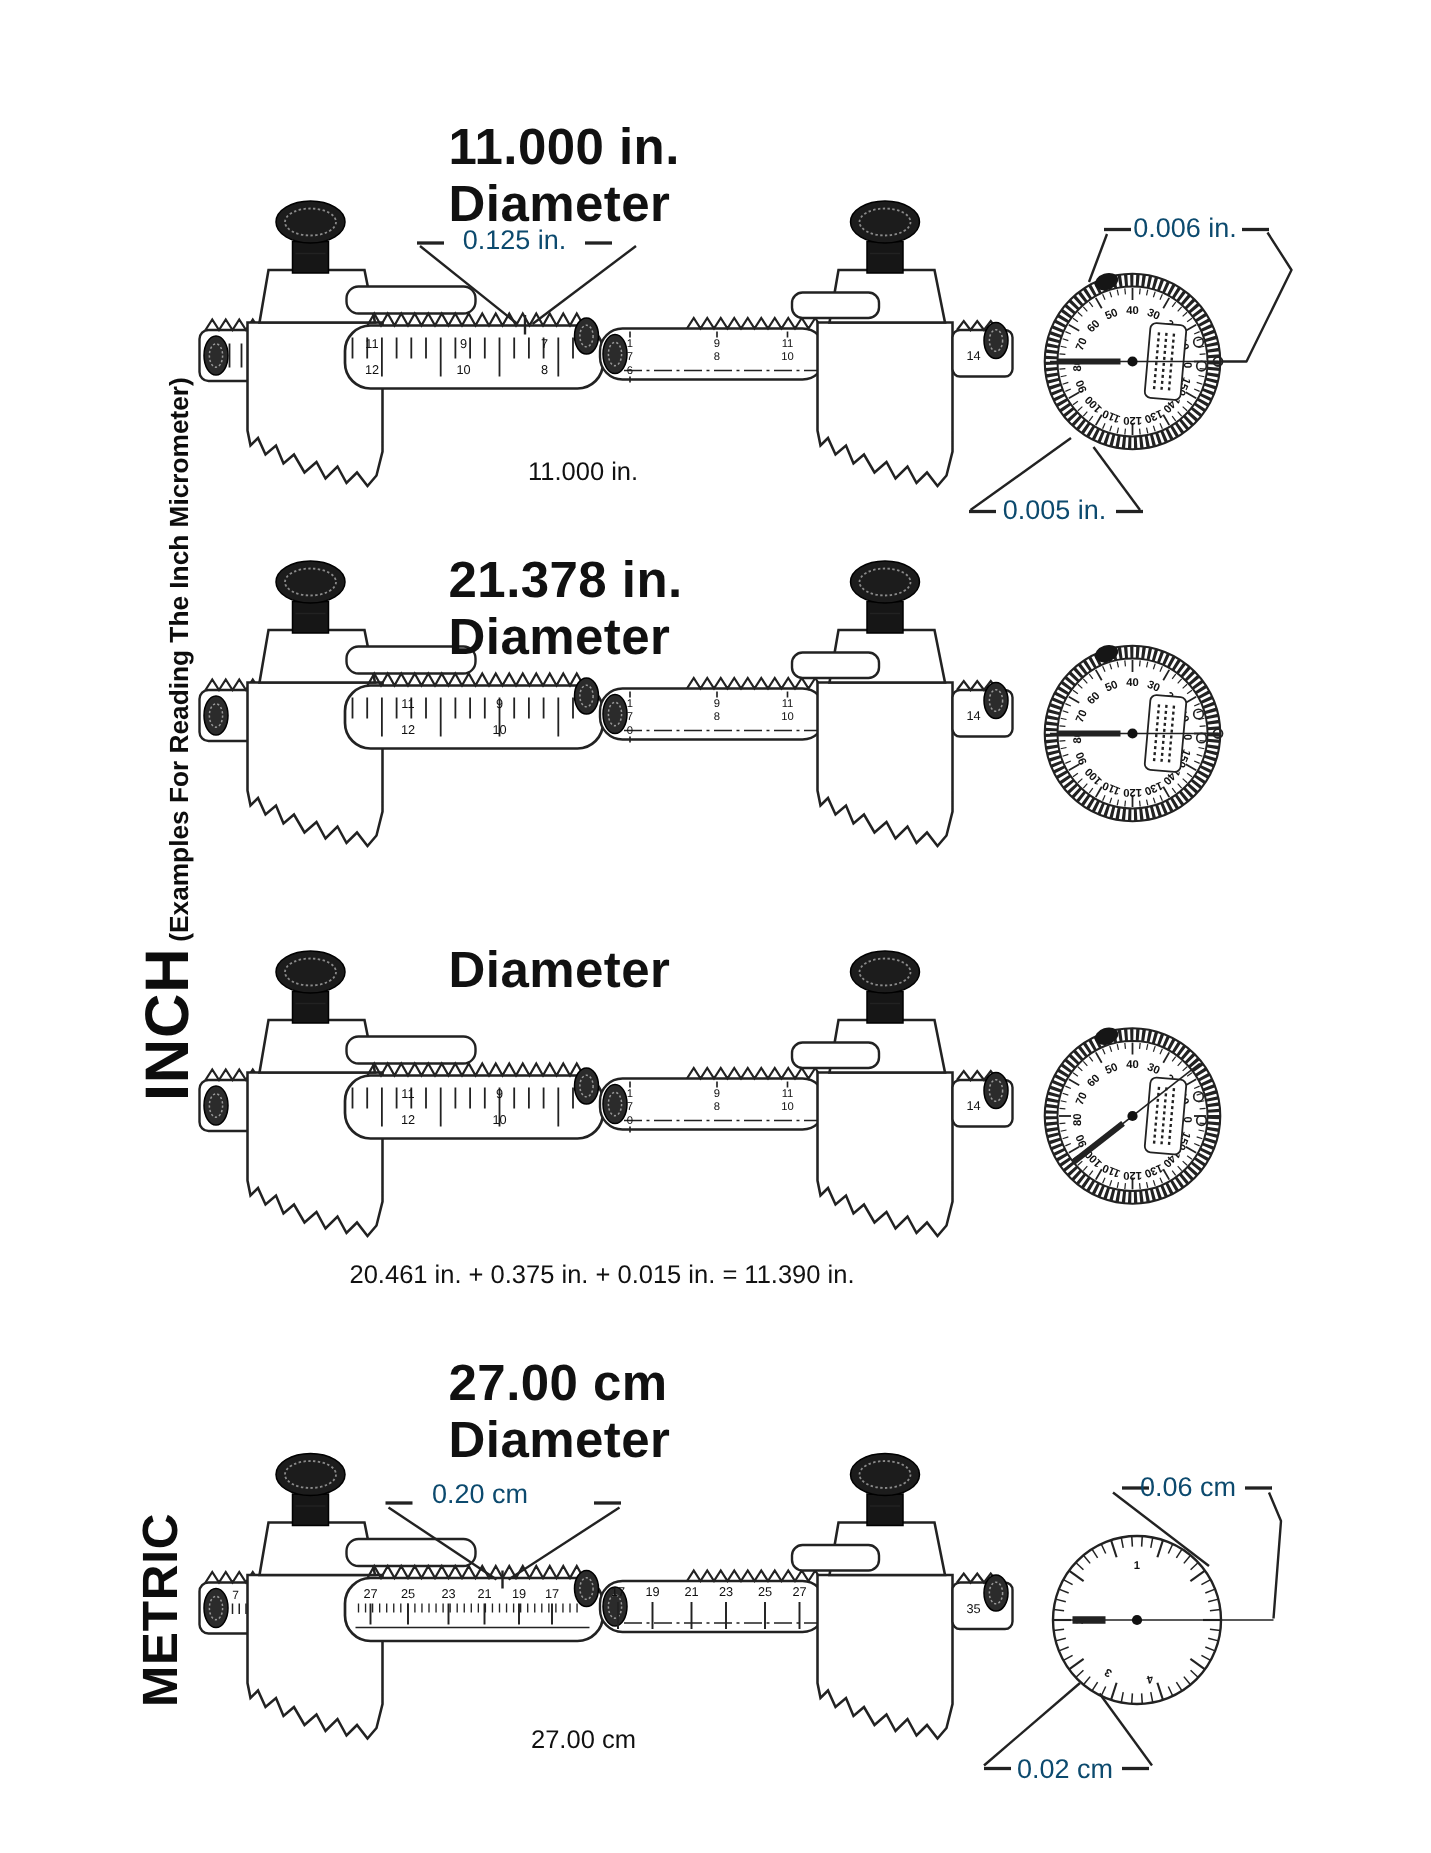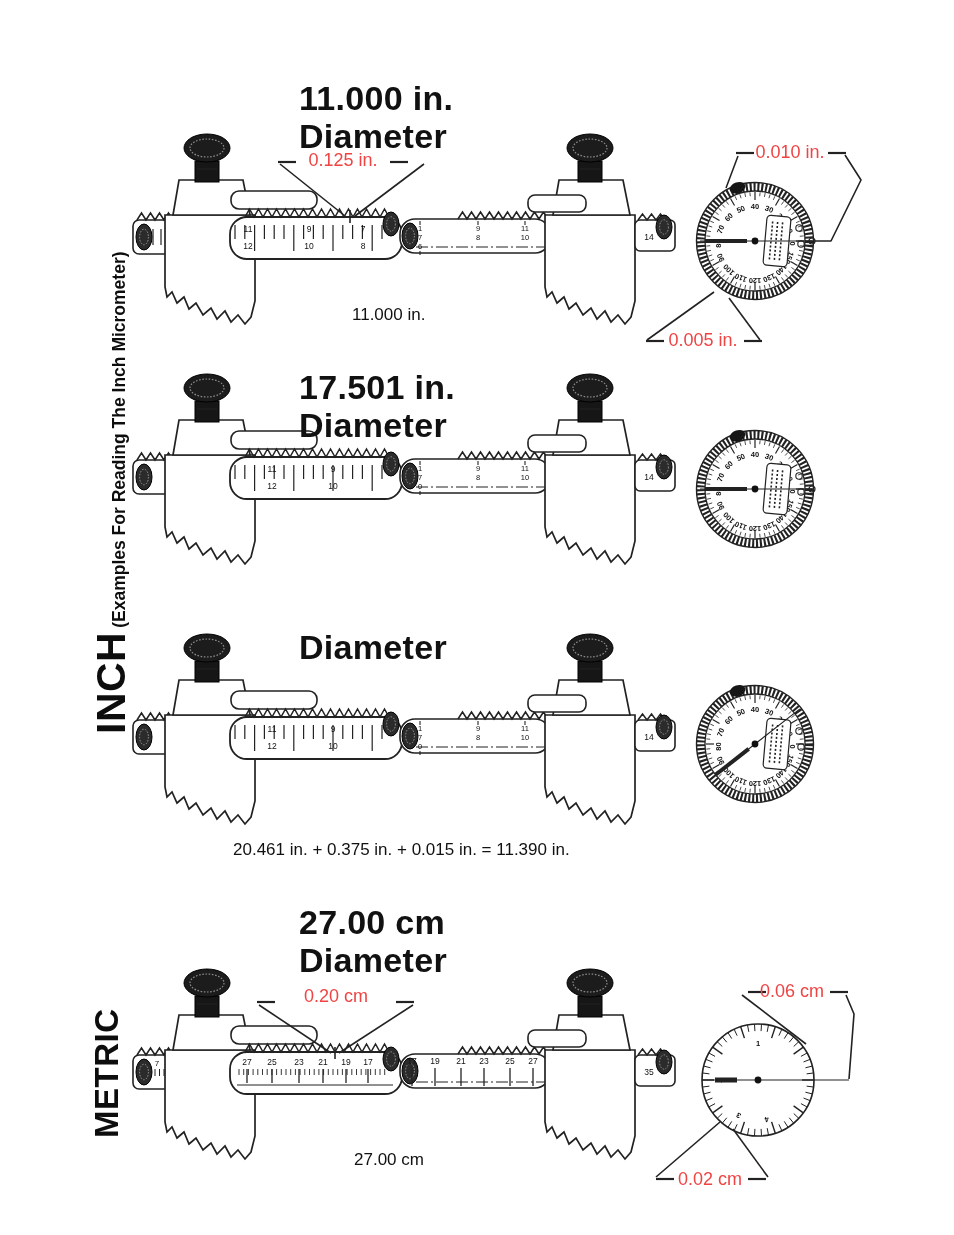--- a/index.html
+++ b/index.html
@@ -1,21 +1,21 @@
 <!DOCTYPE html>
 <html><head>
 <meta charset="utf-8">
 <style>
   html,body{margin:0;padding:0;background:#fff}
   .page{position:relative;width:954px;height:1235px;background:#ffffff;
         font-family:"Liberation Sans",sans-serif;color:#161616;overflow:hidden}
   #art{position:absolute;left:0;top:0}
   .row-title{position:absolute;left:299px;font-size:34px;font-weight:700;line-height:38px;letter-spacing:.3px;color:#111}
   .caption{position:absolute;font-size:17px;color:#111;white-space:nowrap}
-  .ann{position:absolute;font-size:18px;color:#ef4444;transform:translateX(-50%);white-space:nowrap}
+  .ann{position:absolute;font-size:18px;color:#0c4a6e;transform:translateX(-50%);white-space:nowrap}
   .vlabel{position:absolute;transform-origin:0 0;transform:rotate(-90deg);white-space:nowrap;color:#0d0d0d}
   .vmain{font-size:41px;font-weight:700;letter-spacing:.5px}
   .vsub{font-size:17.5px;font-weight:700;margin-left:4px}
   .vmetric{font-size:33px;font-weight:700;letter-spacing:.5px}
 </style>
 </head>
 <body>
 
 <div class="page">
 
@@ -693,36 +693,36 @@
   </div>
   <div class="vlabel" style="left:88px;top:1138px">
     <span class="vmetric">METRIC</span>
   </div>
 
   <div class="row-title" style="top:79px">
     <div>11.000 in.</div>
     <div>Diameter</div>
   </div>
   <span class="ann" style="left:343px;top:150px">0.125 in.</span>
-  <span class="ann" style="left:790px;top:142px">0.010 in.</span>
+  <span class="ann" style="left:790px;top:142px">0.006 in.</span>
   <span class="ann" style="left:703px;top:330px">0.005 in.</span>
   <div class="caption" style="left:352px;top:305px">11.000 in.</div>
 
   <div class="row-title" style="top:368px">
-    <div>17.501 in.</div>
+    <div>21.378 in.</div>
     <div>Diameter</div>
   </div>
 
   <div class="row-title" style="top:628px">
     <div>Diameter</div>
   </div>
   <div class="caption" style="left:233px;top:840px">20.461 in. + 0.375 in. + 0.015 in. = 11.390 in.</div>
 
   <div class="row-title" style="top:903px">
     <div>27.00 cm</div>
     <div>Diameter</div>
   </div>
-  <span class="ann" style="left:336px;top:986px">0.20 cm</span>
+  <span class="ann" style="left:320px;top:986px">0.20 cm</span>
   <span class="ann" style="left:792px;top:981px">0.06 cm</span>
   <span class="ann" style="left:710px;top:1169px">0.02 cm</span>
   <div class="caption" style="left:354px;top:1150px">27.00 cm</div>
 
 </div>
 
 </body></html>

